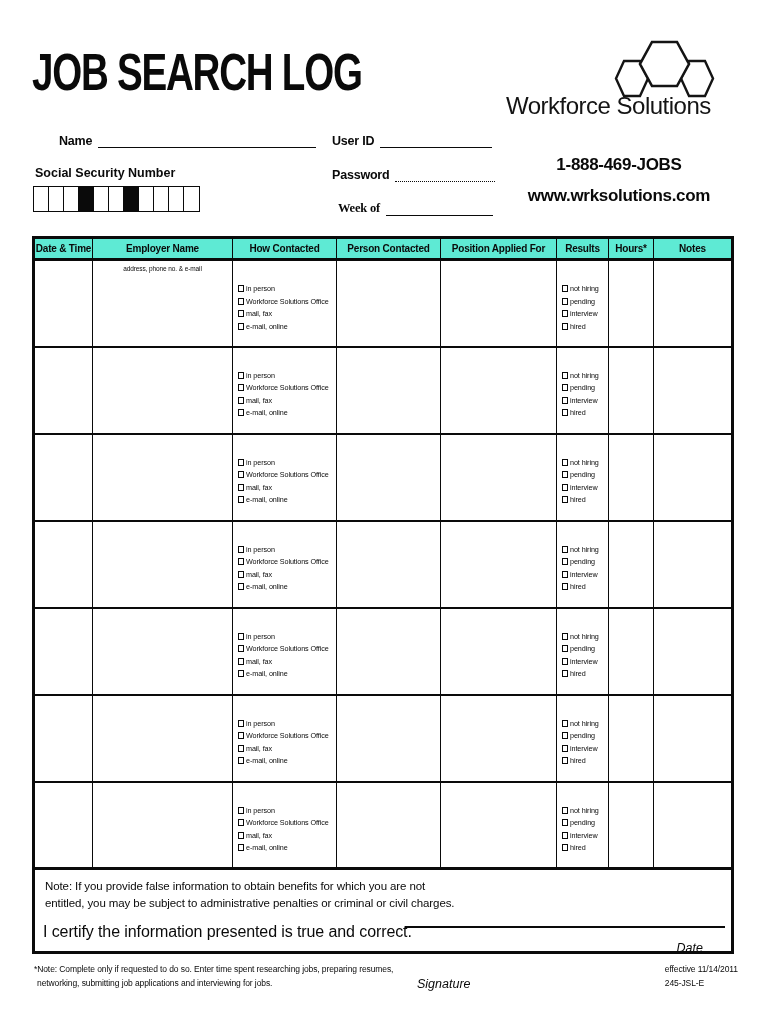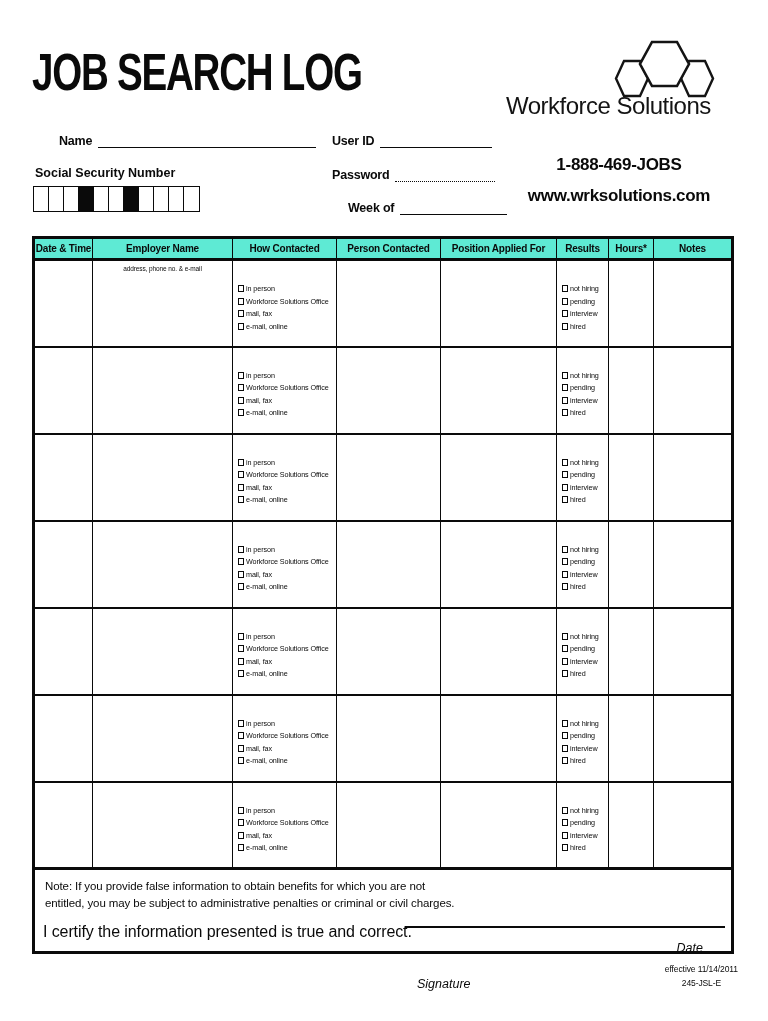--- a/index.html
+++ b/index.html
@@ -33,21 +33,21 @@
   .field .lbl { font-size: 12.5px; font-weight: 700; white-space: nowrap; letter-spacing: -0.2px; }
   .rule { border-bottom: 1.5px solid #0a0a0a; height: 14px; margin-left: 6px; }
   .rule.dotted { border-bottom: 1.5px dotted #0a0a0a; }
   .f-name  { left: 35px;  top: 134px; }
   .f-name .rule { width: 218px; }
   .f-userid { left: 308px; top: 134px; }
   .f-userid .rule { width: 112px; }
   .f-ssn-label { position: absolute; left: 35px; top: 166px; font-size: 12.5px; font-weight: 700; }
   .f-password { left: 308px; top: 168px; }
   .f-password .rule { width: 100px; }
-  .f-weekof { left: 324px; top: 201px; }
+  .f-weekof { left: 314px; top: 201px; font-family: Liberation Serif, serif; }
   .f-weekof .rule { width: 107px; }
 
   .ssn-boxes { position: absolute; left: 34px; top: 186px; display: flex; }
   .ssn-box { width: 16.6px; height: 26px; border: 1.5px solid #0a0a0a; margin-left: -1.5px; background: #fff; }
   .ssn-box.filled { background: #0a0a0a; }
 
   
   .log-table {
     position: absolute; left: 32px; top: 236px; width: 699px;
     border-collapse: collapse; table-layout: fixed;
@@ -74,21 +74,21 @@
   .note-text { position: absolute; left: 10px; top: 8px; font-size: 11.5px; line-height: 17px; white-space: nowrap; letter-spacing: -0.1px; }
   .certify-text { position: absolute; left: 8px; top: 53px; font-size: 16px; white-space: nowrap; letter-spacing: -0.1px; }
   .sig-line { position: absolute; left: 370px; right: 6px; top: 56px; border-top: 2px solid #0a0a0a; }
   .sig-labels { position: absolute; left: 370px; right: 6px; top: 59px; display: flex; justify-content: space-between; font-style: italic; font-size: 12.5px; }
   .sig-labels .sig { padding-left: 12px; margin-top: 48px; }
   .sig-labels .date { padding-right: 22px; margin-top: 12px; }
 
   
   .footer-left { position: absolute; left: 34px; top: 963px; font-size: 8.5px; line-height: 13.5px; letter-spacing: -0.1px; }
   .footer-left .l2 { padding-left: 3px; }
-  .footer-right { position: absolute; right: 30px; top: 963px; font-size: 8.5px; line-height: 13.5px; text-align: center; letter-spacing: -0.1px; }
+  .footer-right { position: absolute; right: 30px; top: 963px; font-size: 8.5px; line-height: 13.5px; text-align: left; letter-spacing: -0.1px; }
 </style>
 </head>
 <body>
 
 <div class="sheet">
 
   <div class="page-title">JOB SEARCH LOG</div>
 
   <svg class="logo-hex" width="122" height="64" viewBox="0 0 122 64">
     <polygon points="21,21 37,21 45,38.5 37,56 21,56 13,38.5" fill="#ffffff" stroke="#141414" stroke-width="2.4"></polygon>
@@ -357,18 +357,22 @@
           <div class="sig-line"></div>
           <div class="sig-labels">
             <span class="sig">Signature</span>
             <span class="date">Date</span>
           </div>
         </td>
       </tr>
     </tbody>
   </table>
 
+  <div class="footer-left">
+    <div class="l1">*Note: Complete only if requested to do so. Enter time spent researching jobs, preparing resumes,</div>
+    <div class="l2">networking, submitting job applications and interviewing for jobs.</div>
+  </div>
   <div class="footer-right">
     <div>effective 11/14/2011</div>
     <div>245-JSL-E</div>
   </div>
 
 </div>
 
 </body></html>

